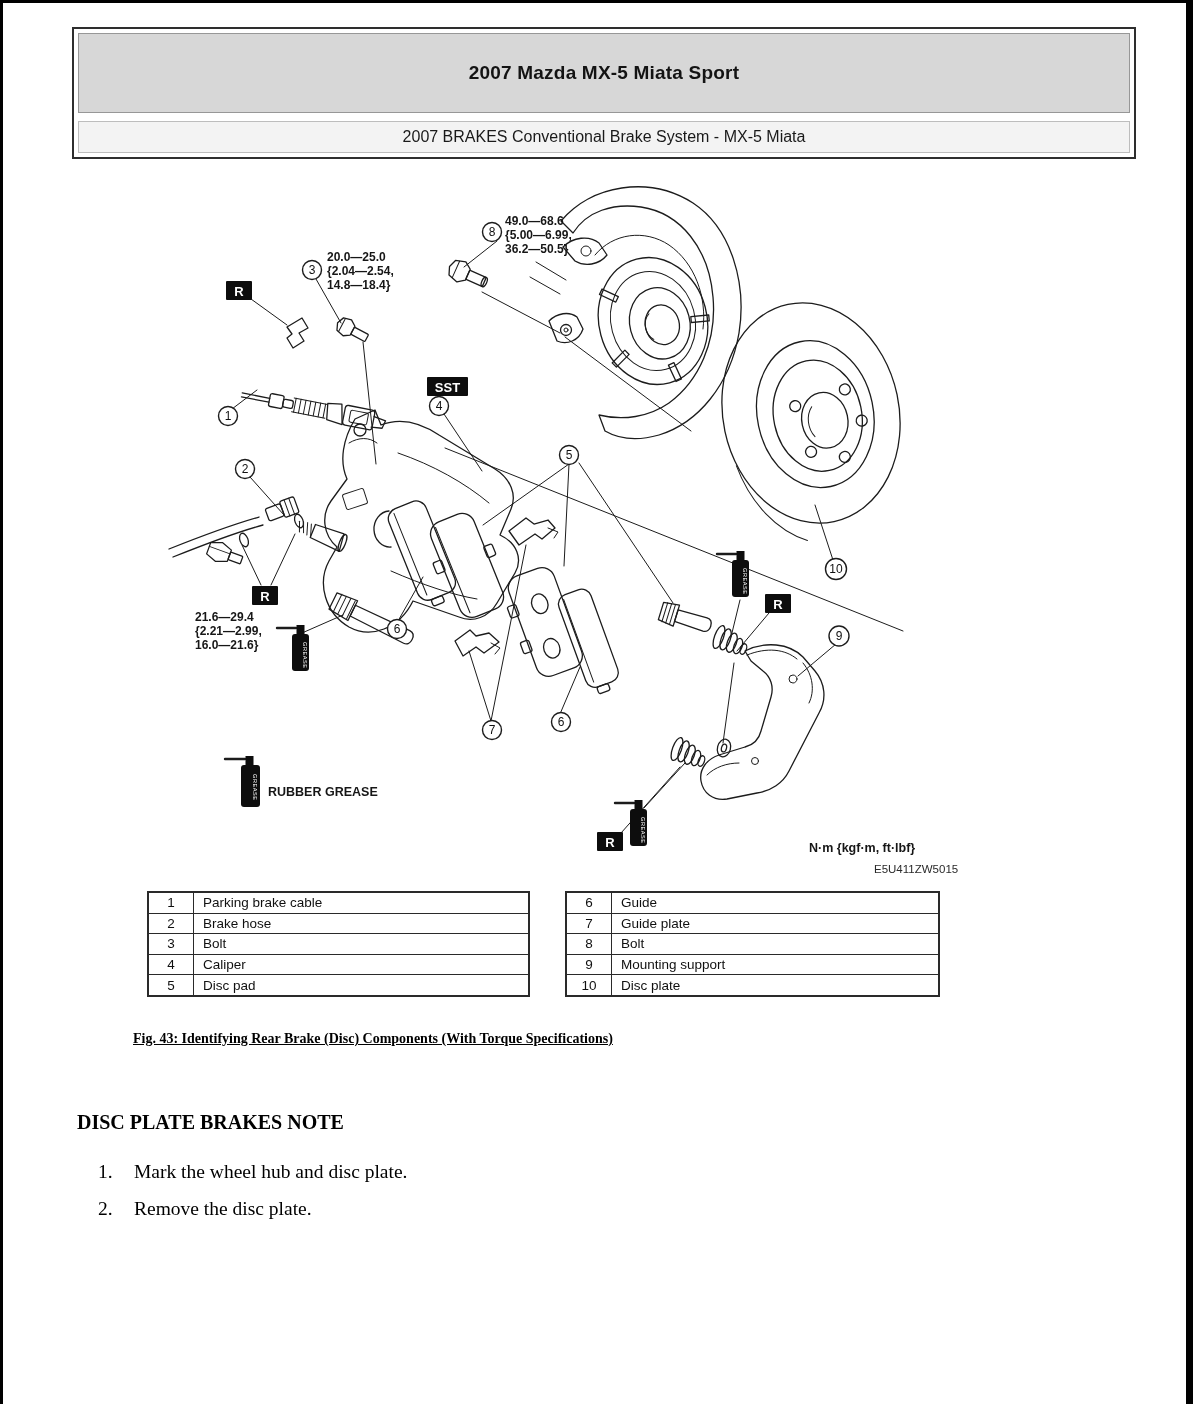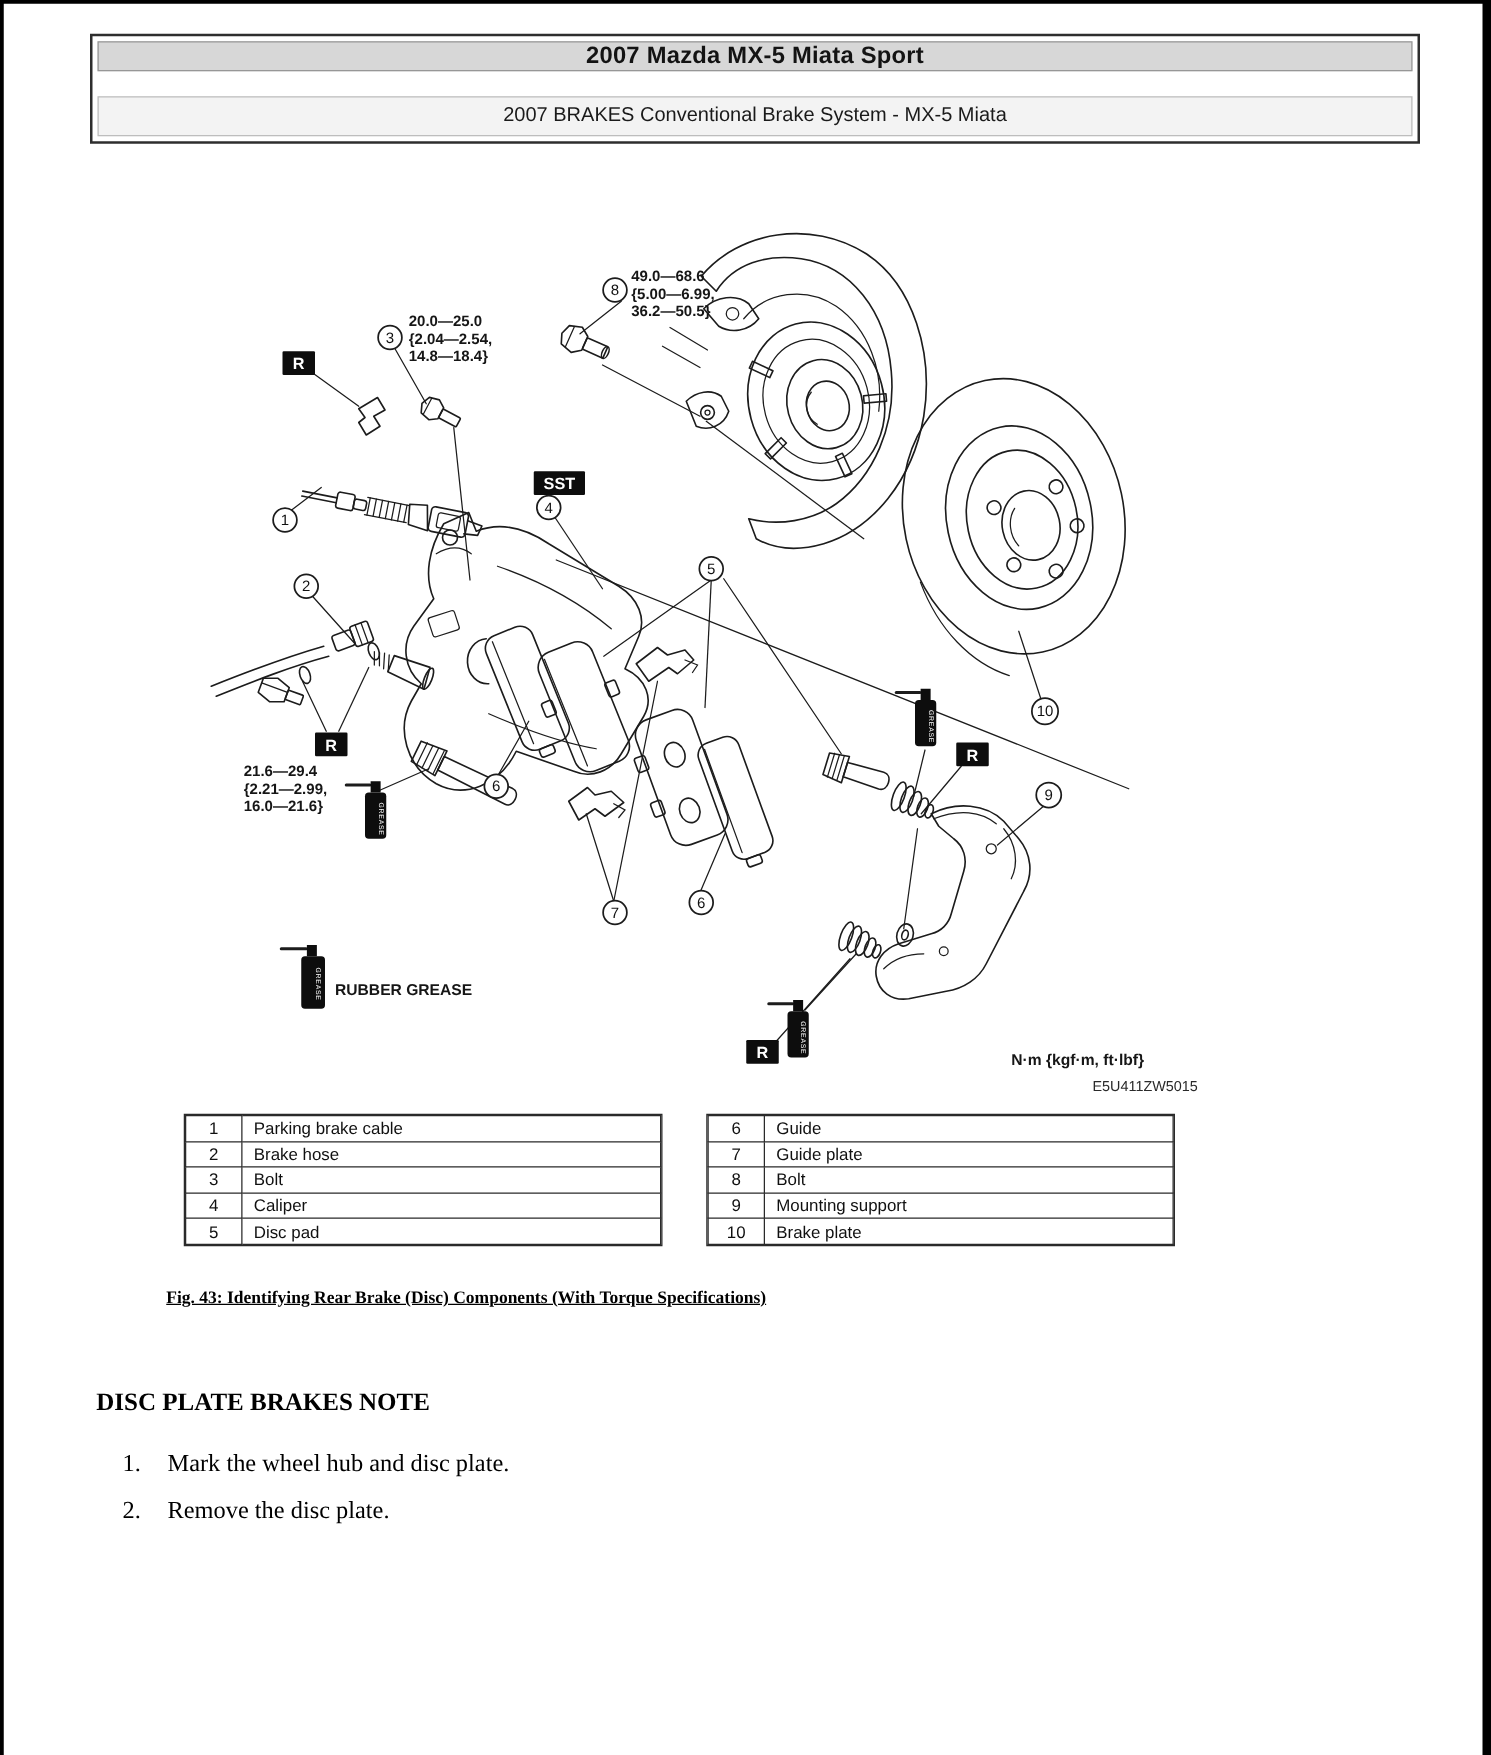--- a/index.html
+++ b/index.html
@@ -8,25 +8,25 @@
     border-top:3px solid #000; border-left:3px solid #000; border-right:7px solid #000;
     box-sizing:border-box; overflow:hidden;
     font-family:"Liberation Sans", sans-serif; color:#111;
   }
   .header-box {
     position:absolute; left:69px; top:24px; width:1052px;
     border:2px solid #2e2e2e; background:#fff; padding:4px;
   }
   .header-title {
     background:#d7d7d7; border:1px solid #979797; text-align:center;
-    font-size:19px; font-weight:bold; padding:0 0; color:#131313;
+    font-size:19px; font-weight:bold; padding:28px 0; color:#131313;
     letter-spacing:.2px;
   }
   .header-sub {
-    background:#f3f3f3; border:1px solid #bdbdbd; margin-top:20px; text-align:center;
+    background:#f3f3f3; border:1px solid #bdbdbd; margin-top:8px; text-align:center;
     font-size:16px; padding:6px 0; color:#1a1a1a;
   }
   svg.diagram { position:absolute; left:0; top:0; }
   .ln   { stroke:#1c1c1c; stroke-width:1.3; fill:none; stroke-linecap:round; stroke-linejoin:round; }
   .thin { stroke:#1c1c1c; stroke-width:1;   fill:none; stroke-linecap:round; }
   .blk  { fill:#0d0d0d; stroke:none; }
   .callout circle { fill:#fff; stroke:#1c1c1c; stroke-width:1.4; }
   .callout text { font:12px "Liberation Sans",sans-serif; fill:#111; text-anchor:middle; }
   .torque { font:bold 12px "Liberation Sans",sans-serif; fill:#161616; }
   .boxlbl { font:bold 13px "Liberation Sans",sans-serif; fill:#fff; text-anchor:middle; }
@@ -446,21 +446,21 @@
       <tr>
           <td class="num">8</td>
           <td class="name">Bolt</td>
         </tr>
       <tr>
           <td class="num">9</td>
           <td class="name">Mounting support</td>
         </tr>
       <tr>
           <td class="num">10</td>
-          <td class="name">Brake plate</td>
+          <td class="name">Disc plate</td>
         </tr>
     </tbody>
   </table>
 
   <div class="caption">
     <div class="fig">Fig. 43: Identifying Rear Brake (Disc) Components (With Torque Specifications)</div>
   </div>
 
   <div class="note-heading">DISC PLATE BRAKES NOTE</div>
 

